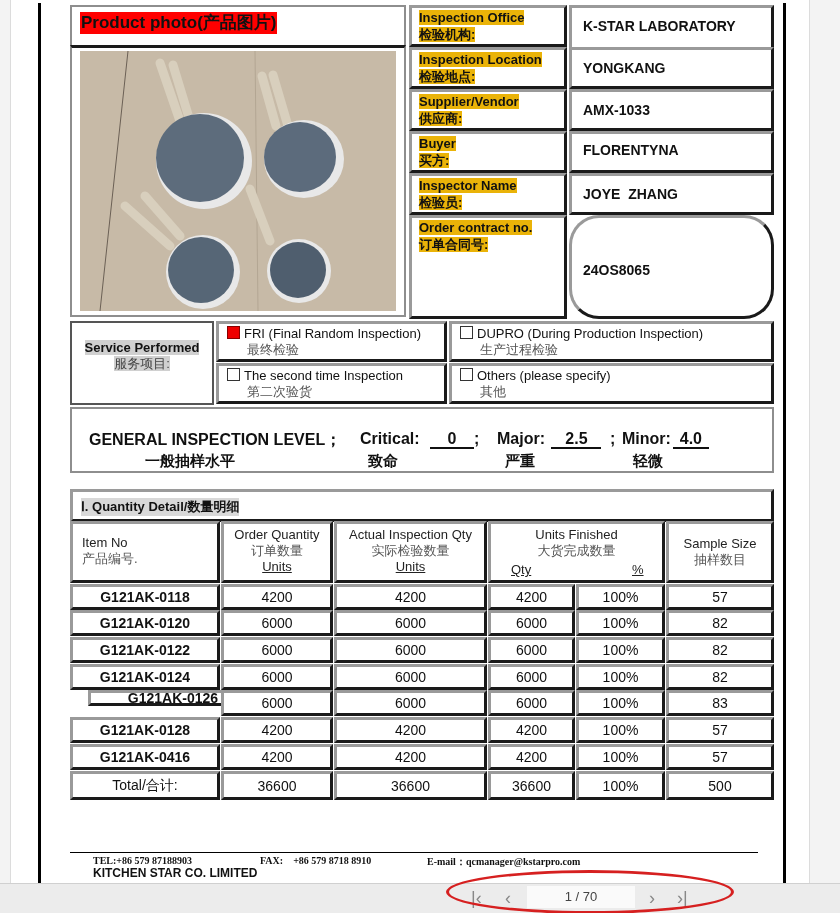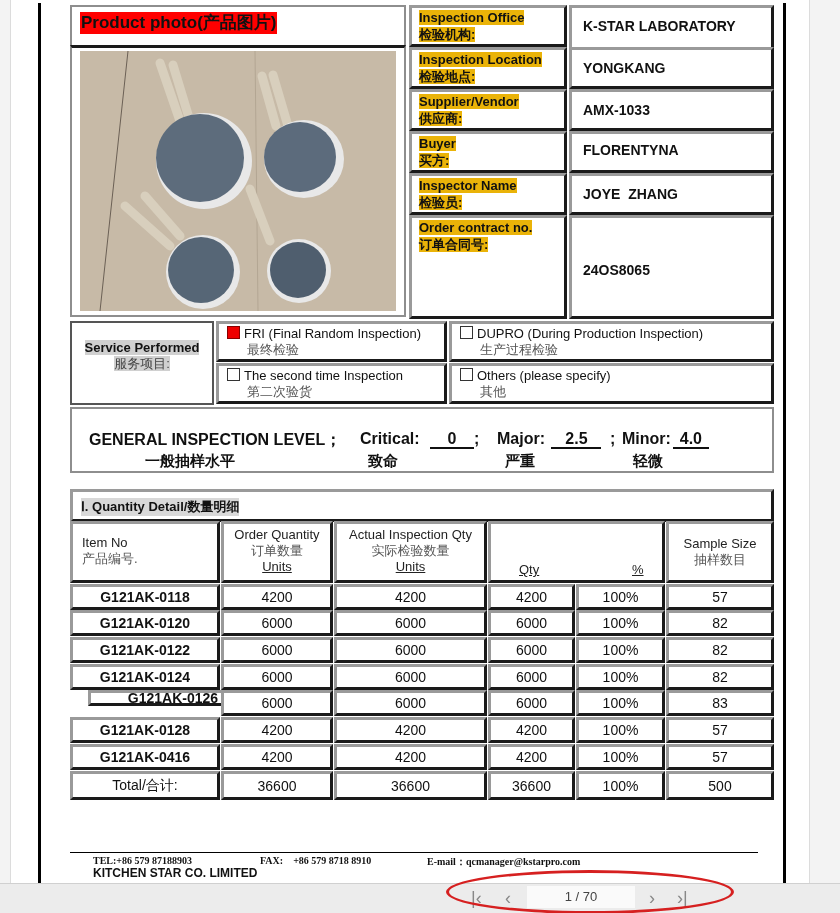--- a/index.html
+++ b/index.html
@@ -111,21 +111,21 @@
   <div class="cell" style="left:409px;top:173px;width:158px;height:42px;">
     <div class="lbl"><span>Inspector Name</span><br><span>检验员:</span></div>
   </div>
   <div class="cell" style="left:569px;top:173px;width:205px;height:42px;">
     <div class="val" style="top:10px;white-space:pre;">JOYE  ZHANG</div>
   </div>
 
   <div class="cell" style="left:409px;top:215px;width:158px;height:104px;">
     <div class="lbl"><span>Order contract no.</span><br><span>订单合同号:</span></div>
   </div>
-  <div class="cell" style="left:569px;top:215px;width:205px;height:104px;">
+  <div class="cell" style="left:569px;top:215px;width:205px;height:104px;border-radius:30px;">
     <div class="val" style="top:44px;">24OS8065</div>
   </div>
 </div>
 
 <div class="cellx" style="left:70px;top:321px;width:144px;height:84px;border:2px solid #555;">
   <div class="svc" style="text-align:center;margin-top:17px;">
     <span style="background:#d0d0d0;font-weight:bold;">Service Performed</span><br>
     <span style="background:#d0d0d0;color:#444;">服务项目:</span>
   </div>
 </div>
@@ -195,21 +195,25 @@
   </div>
 </div>
 <div class="cell" style="left:334px;top:521px;width:153px;height:62px;">
   <div class="th" style="padding-top:3px;">
     <span>Actual Inspection Qty</span><br>
     <span class="cn">实际检验数量</span><br>
     <u>Units</u>
   </div>
 </div>
 <div class="cell" style="left:488px;top:521px;width:177px;height:62px;">
-  <u class="th" style="position:absolute;left:28px;top:38px;">Qty</u>
+  <div class="th" style="padding-top:3px;">
+    <span>Units Finished</span><br>
+    <span class="cn">大货完成数量</span>
+  </div>
+  <u class="th" style="position:absolute;left:20px;top:38px;">Qty</u>
   <u class="th" style="position:absolute;left:141px;top:38px;">%</u>
 </div>
 <div class="cell" style="left:666px;top:521px;width:108px;height:62px;">
   <div class="th" style="padding-top:12px;">
     <span>Sample Size</span><br>
     <span class="cn">抽样数目</span>
   </div>
 </div>
 
 <div id="qty-rows">

